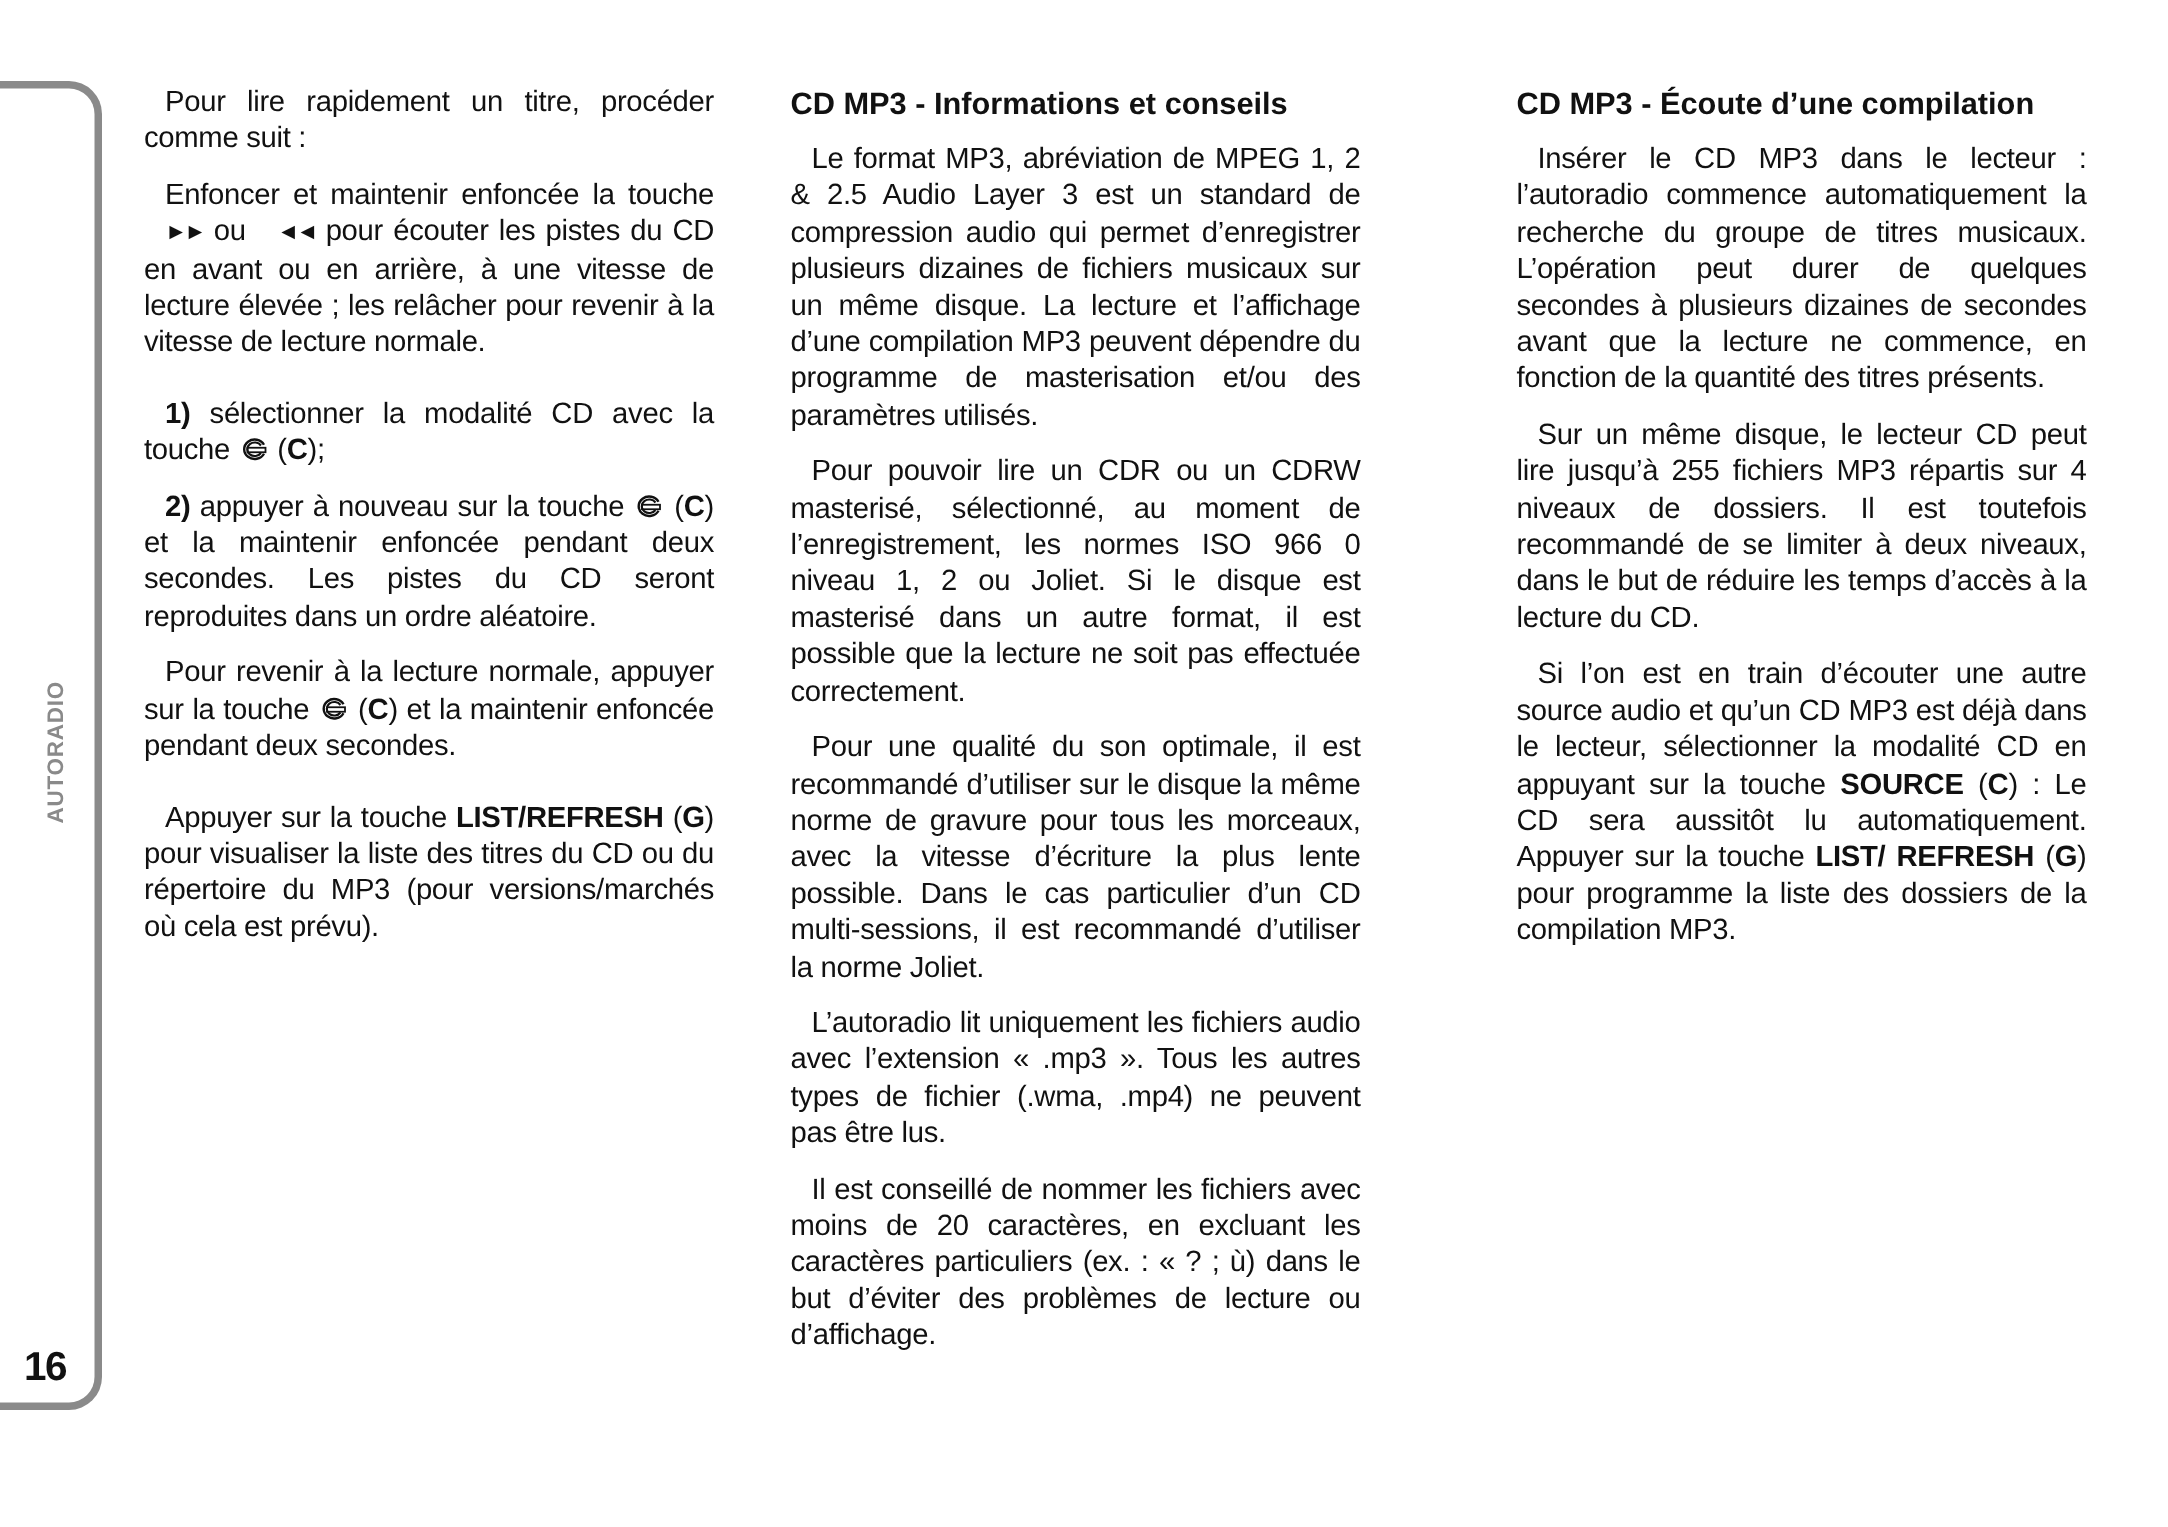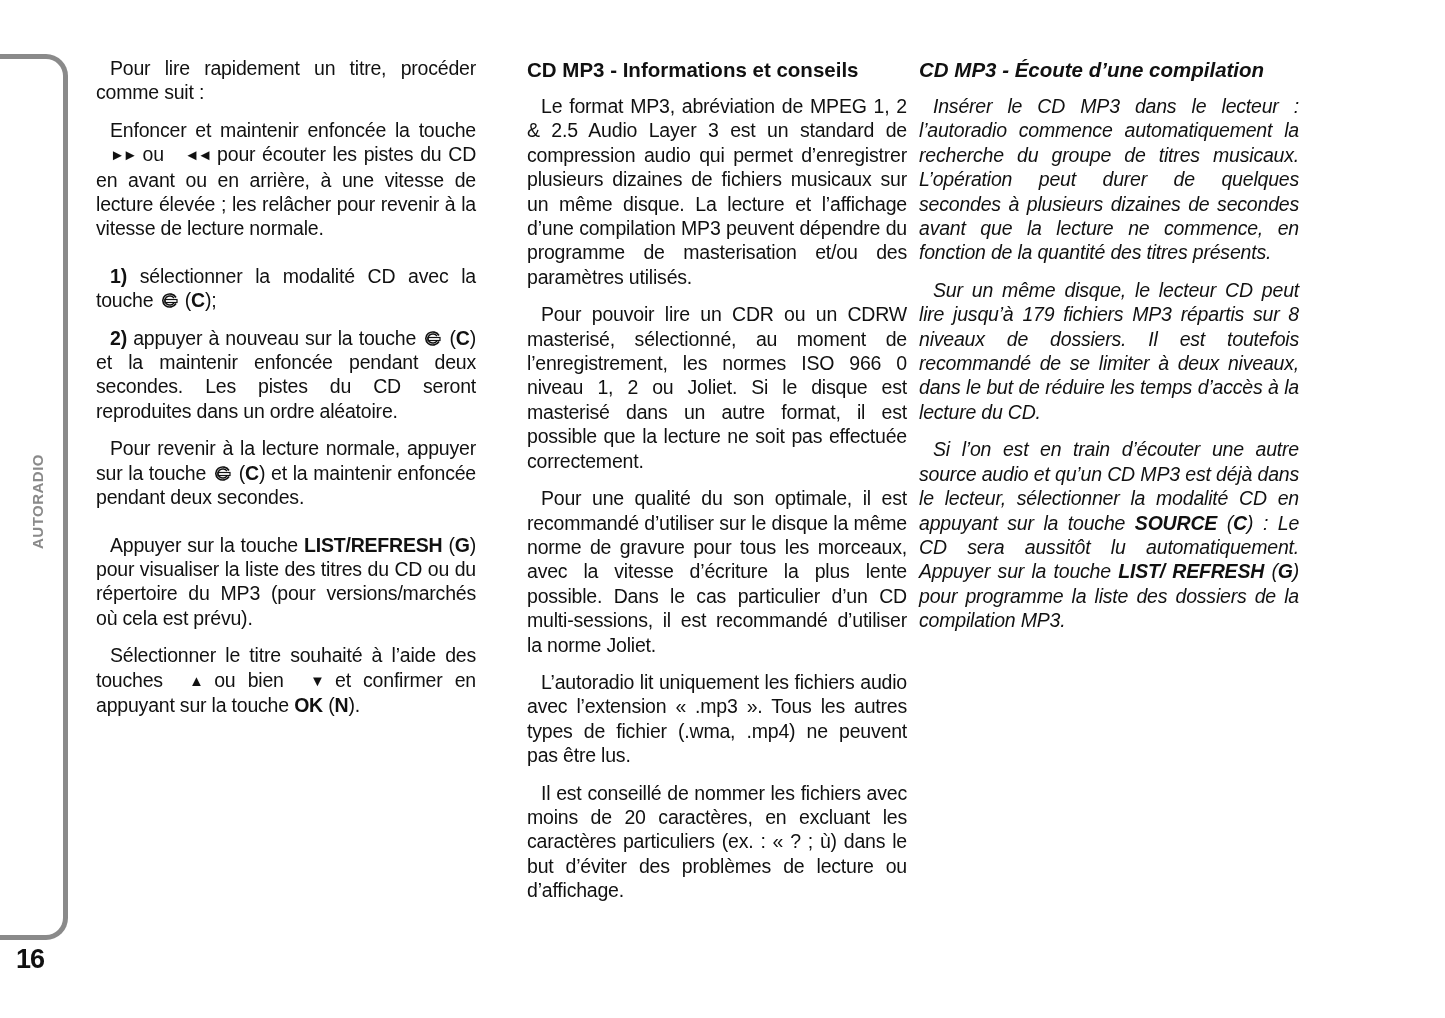--- a/index.html
+++ b/index.html
@@ -13,29 +13,29 @@
   .side-tab {
     position: absolute; left: 24px; top: 456px; width: 28px; height: 90px;
     display: flex; align-items: center; justify-content: center;
   }
   .side-tab span {
     transform: rotate(-90deg); white-space: nowrap;
     font-family: "Liberation Sans", sans-serif; font-weight: bold; font-size: 15px;
     color: #8a8a8a; letter-spacing: 0.5px;
   }
   .page-number {
-    position: absolute; left: 16px; top: 944px;
+    position: absolute; left: 16px; top: 896px;
     font-family: "Liberation Sans", sans-serif; font-weight: bold; font-size: 27px; color: #111;
     letter-spacing: -1px;
   }
 
   .col { position: absolute; top: 56px; width: 380px; }
   .col-1 { left: 96px; }
   .col-2 { left: 527px; }
-  .col-3 { left: 919px; font-style: italic; }
+  .col-3 { left: 1011px; }
 
   h2 {
     font-family: "Liberation Sans", sans-serif; font-weight: bold; font-size: 20.5px;
     line-height: 27px; margin-bottom: 11px; color: #111;
   }
   p {
     font-family: "Liberation Sans", sans-serif; font-size: 19.5px; line-height: 24.4px;
     text-align: justify; text-indent: 14px; margin-bottom: 13px; letter-spacing: -0.2px;
   }
   b { font-weight: bold; }
@@ -97,44 +97,35 @@
     (<b>C</b>)
     <span>et la maintenir enfoncée pendant deux secondes.</span>
   </p>
   <div class="gap"></div>
   <p>
     <span>Appuyer sur la touche</span>
     <b>LIST/REFRESH</b>
     (<b>G</b>)
     <span>pour visualiser la liste des titres du CD ou du répertoire du MP3 (pour versions/marchés où cela est prévu).</span>
   </p>
-  <p>
-    <span>Sélectionner le titre souhaité à l’aide des touches</span>
-    <span class="tri">▲</span>
-    <span>ou bien</span>
-    <span class="tri">▼</span>
-    <span>et confirmer en appuyant sur la touche</span>
-    <b>OK</b>
-    (<b>N</b>).
-  </p>
 </div>
 
 <div class="col col-2">
   <h2>CD MP3 - Informations et conseils</h2>
   <p>Le format MP3, abréviation de MPEG 1, 2 &amp; 2.5 Audio Layer 3 est un standard de compression audio qui permet d’enregistrer plusieurs dizaines de fichiers musicaux sur un même disque. La lecture et l’affichage d’une compilation MP3 peuvent dépendre du programme de masterisation et/ou des paramètres utilisés.</p>
   <p>Pour pouvoir lire un CDR ou un CDRW masterisé, sélectionné, au moment de l’enregistrement, les normes ISO 966 0 niveau 1, 2 ou Joliet. Si le disque est masterisé dans un autre format, il est possible que la lecture ne soit pas effectuée correctement.</p>
   <p>Pour une qualité du son optimale, il est recommandé d’utiliser sur le disque la même norme de gravure pour tous les morceaux, avec la vitesse d’écriture la plus lente possible. Dans le cas particulier d’un CD multi-sessions, il est recommandé d’utiliser la norme Joliet.</p>
   <p>L’autoradio lit uniquement les fichiers audio avec l’extension « .mp3 ». Tous les autres types de fichier (.wma, .mp4) ne peuvent pas être lus.</p>
   <p>Il est conseillé de nommer les fichiers avec moins de 20 caractères, en excluant les caractères particuliers (ex. : «   ? ; ù) dans le but d’éviter des problèmes de lecture ou d’affichage.</p>
 </div>
 
 <div class="col col-3">
   <h2>CD MP3 - Écoute d’une compilation</h2>
   <p>Insérer le CD MP3 dans le lecteur : l’autoradio commence automatiquement la recherche du groupe de titres musicaux. L’opération peut durer de quelques secondes à plusieurs dizaines de secondes avant que la lecture ne commence, en fonction de la quantité des titres présents.</p>
-  <p>Sur un même disque, le lecteur CD peut lire jusqu’à 179 fichiers MP3 répartis sur 8 niveaux de dossiers. Il est toutefois recommandé de se limiter à deux niveaux, dans le but de réduire les temps d’accès à la lecture du CD.</p>
+  <p>Sur un même disque, le lecteur CD peut lire jusqu’à 255 fichiers MP3 répartis sur 4 niveaux de dossiers. Il est toutefois recommandé de se limiter à deux niveaux, dans le but de réduire les temps d’accès à la lecture du CD.</p>
   <p>
     <span>Si l’on est en train d’écouter une autre source audio et qu’un CD MP3 est déjà dans le lecteur, sélectionner la modalité CD en appuyant sur la touche</span>
     <b>SOURCE</b>
     (<b>C</b>)
     <span>: Le CD sera aussitôt lu automatiquement. Appuyer sur la touche</span>
     <b>LIST/ REFRESH</b>
     (<b>G</b>)
     <span>pour programme la liste des dossiers de la compilation MP3.</span>
   </p>
 </div>

